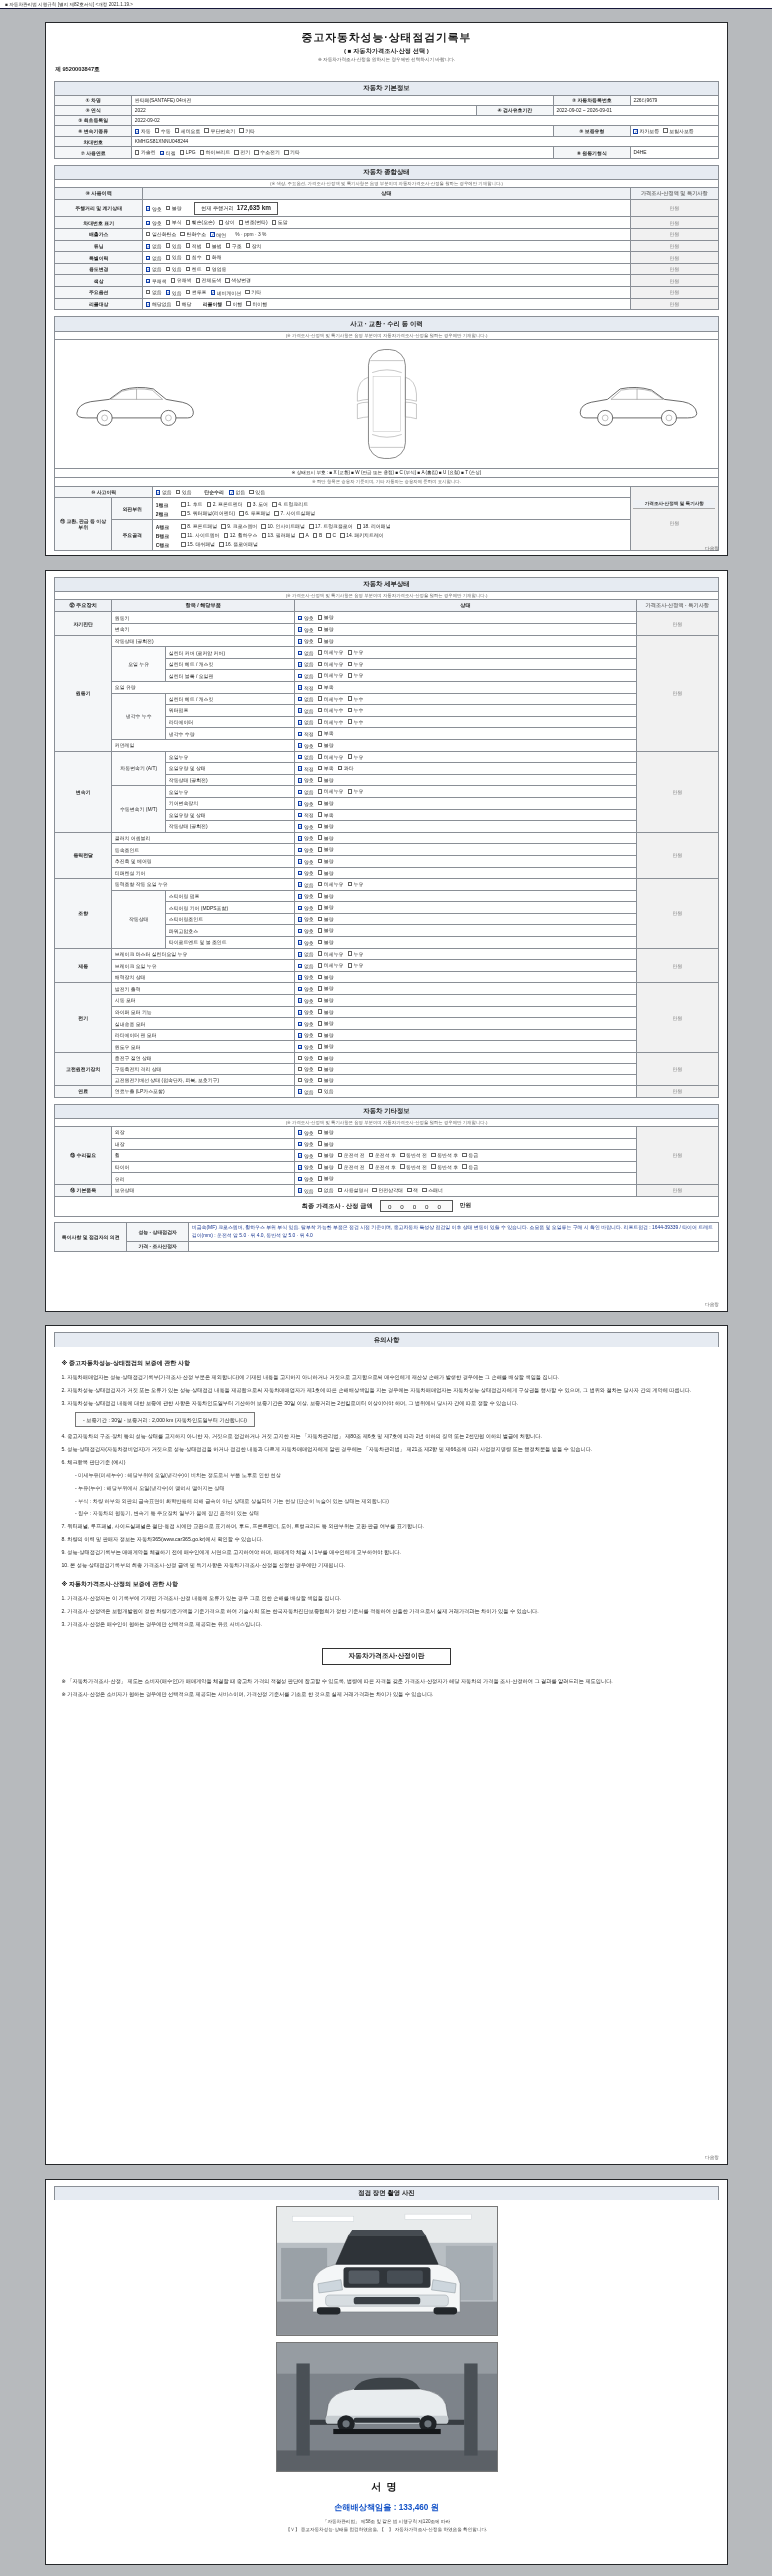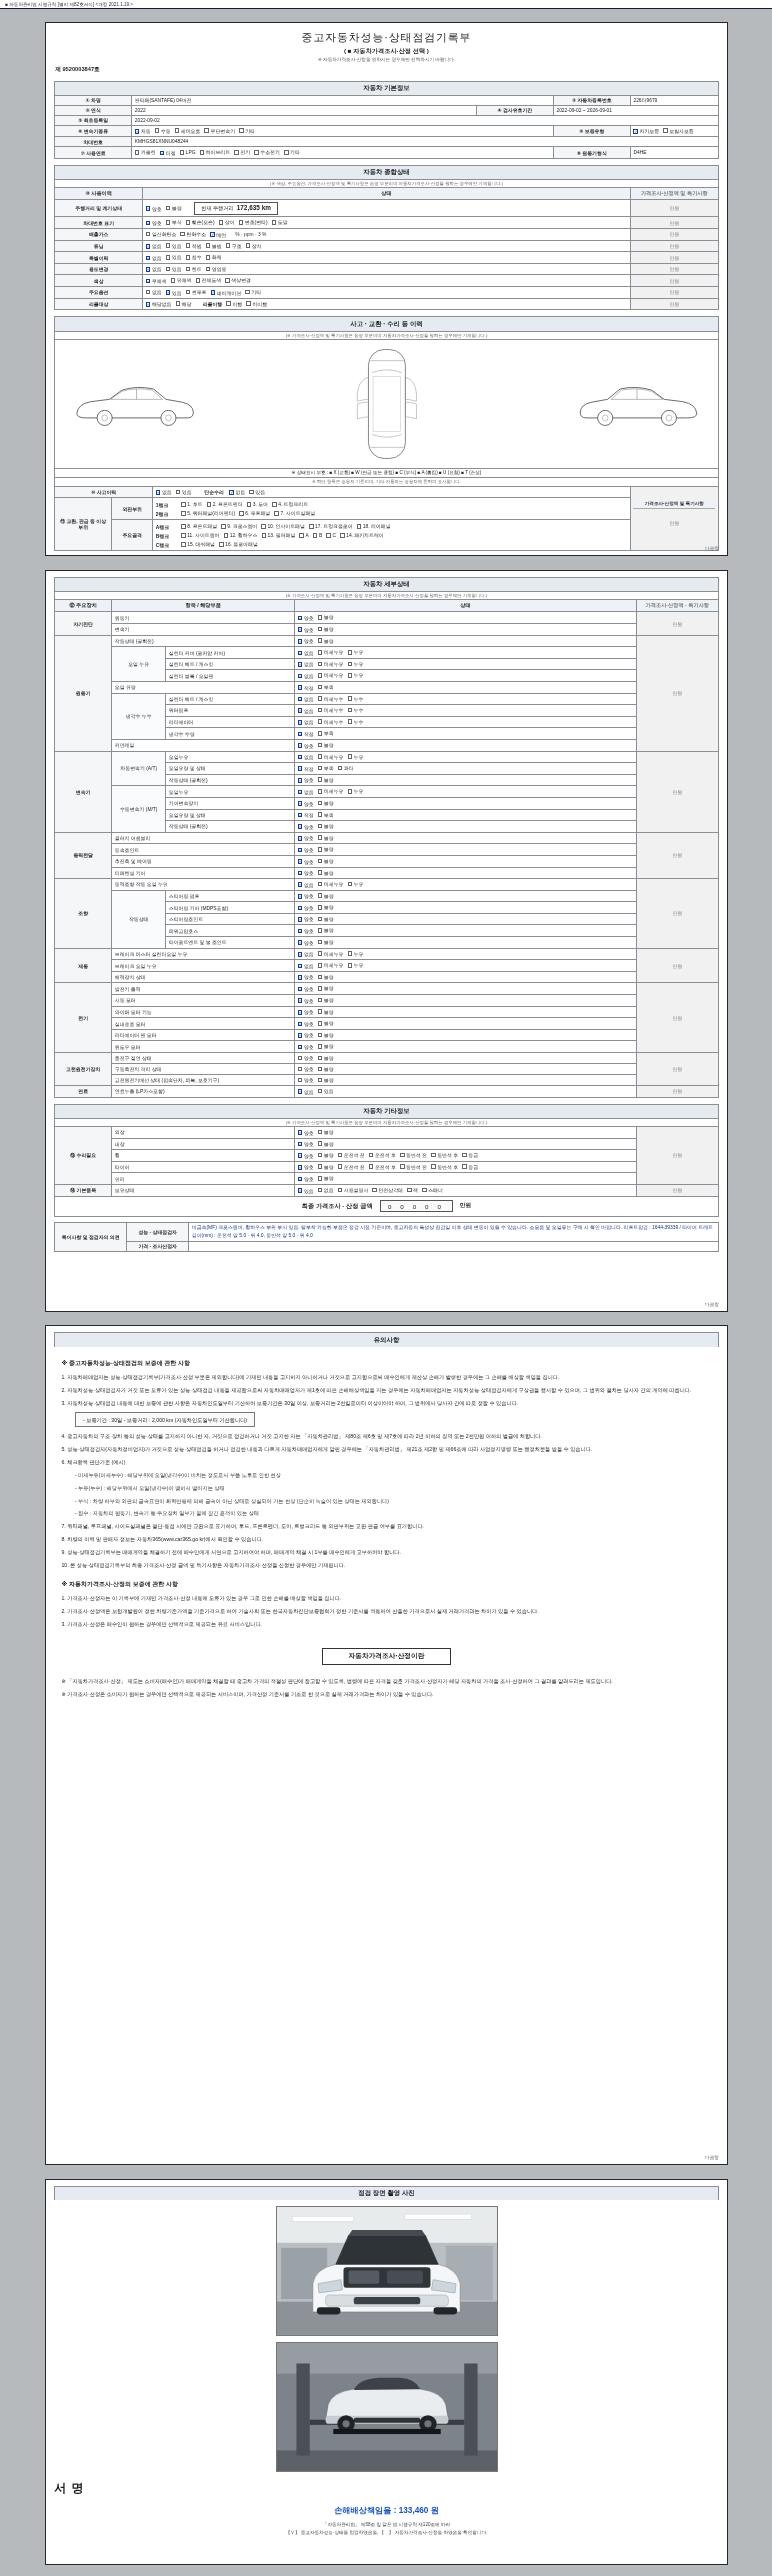--- a/index.html
+++ b/index.html
@@ -3,21 +3,21 @@
 <meta charset="utf-8">
 <style>
   *{box-sizing:border-box;margin:0;padding:0}
   html,body{background:#b7babd}
   body{width:773px;min-height:2576px;font-family:"Liberation Sans","DejaVu Sans",sans-serif;color:#1c1c1c}
   .topbar{width:773px;background:#fff;border-bottom:1px solid #15173a;font-size:4.6px;padding:1.5px 5.2px 1px;color:#333}
   .pgap{height:13.4px}
   .page{width:683px;margin:0 auto;background:#fff;border:0.8px solid #26282b;padding:6.2px 8.2px 4.1px;position:relative}
   #page1{min-height:533px}#page2{min-height:742px}#page3{min-height:840px}#page4{min-height:386px}
 
-  .doc-title{text-align:center;font-size:10.8px;font-weight:normal;letter-spacing:1px;margin-top:2.1px}
+  .doc-title{text-align:center;font-size:10.8px;font-weight:bold;letter-spacing:1px;margin-top:2.1px}
   .doc-sub{text-align:center;font-size:6.2px;font-weight:bold;margin-top:2.1px}
   .doc-subnote{text-align:center;font-size:4.6px;color:#555;margin:1px 0 4.1px}
   .doc-no{font-size:5.7px;font-weight:bold;margin:1px 0 2.1px 1px}
 
   .secband{background:#e6ebf2;border:0.5px solid #8a8f96;border-bottom:none;text-align:center;font-weight:bold;font-size:6.4px;padding:2.1px 0;margin-top:6.2px}
   .secnote{border:0.5px solid #8a8f96;border-bottom:none;font-size:4.4px;color:#666;text-align:center;padding:1px 0;background:#fff}
 
   table.ftab{width:100%;border-collapse:collapse}
   table.fixed{table-layout:fixed}
   .ftab td,.ftab th{border:0.5px solid #8a8f96;font-size:4.9px;padding:1.5px 2.6px;vertical-align:middle}
@@ -67,21 +67,21 @@
   .nextpage{text-align:right;font-size:4.6px;color:#555;padding:4.1px 1px 1px;position:absolute;bottom:3.1px;right:7.2px}
 
   .note-wrap{padding:2.1px 5.2px}
   .note-line{font-size:5.2px;line-height:1.6;margin:4.6px 2.1px;color:#222}
   .note-line.head{font-weight:bold;font-size:6px;margin-top:10.3px}
   .note-line.ind{margin-left:15.5px;color:#333}
   .note-line.boxed{border:0.5px solid #777;padding:2.6px 7.2px;margin-left:15.5px;width:fit-content;background:#fafafa}
   .explain-box{width:fit-content;margin:13.4px auto 5.2px;padding:3.1px 26px;border:0.8px solid #333;font-weight:bold;font-size:6.7px;text-align:center}
 
   .photo{width:222px;display:block;margin:6.2px auto;border:0.5px solid #777}
-  .sign-label{font-weight:bold;font-size:12px;letter-spacing:5.2px;margin-top:8.2px}
+  .sign-label{text-align:center;font-weight:bold;font-size:10px;letter-spacing:5.2px;margin-top:8.2px}
   .fee-line{text-align:center;margin-top:7.2px;font-size:8.2px;font-weight:bold;color:#1352c8}
   .confirm{text-align:center;font-size:4.6px;color:#444;margin-top:5.2px;line-height:1.7}
 </style>
 </head>
 <body>
 
 <div class="topbar">
   <span>■ 자동차관리법 시행규칙 [별지 제82호서식] &lt;개정 2021.1.19.&gt;</span>
 </div>
 <div class="pgap"></div>

